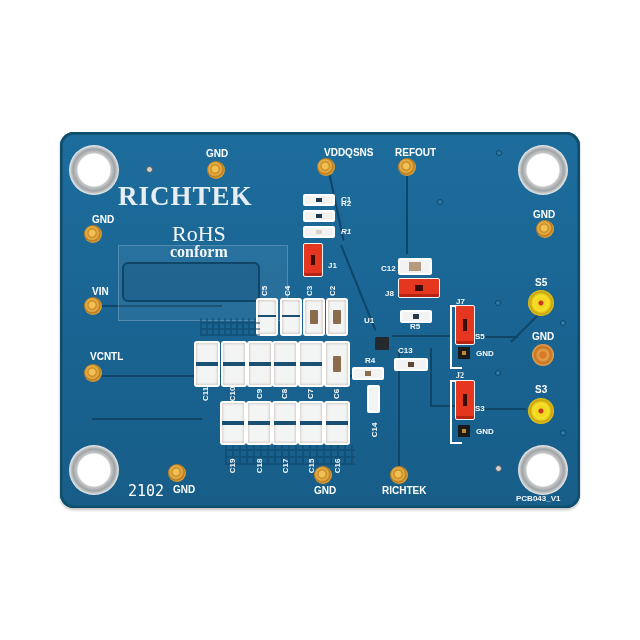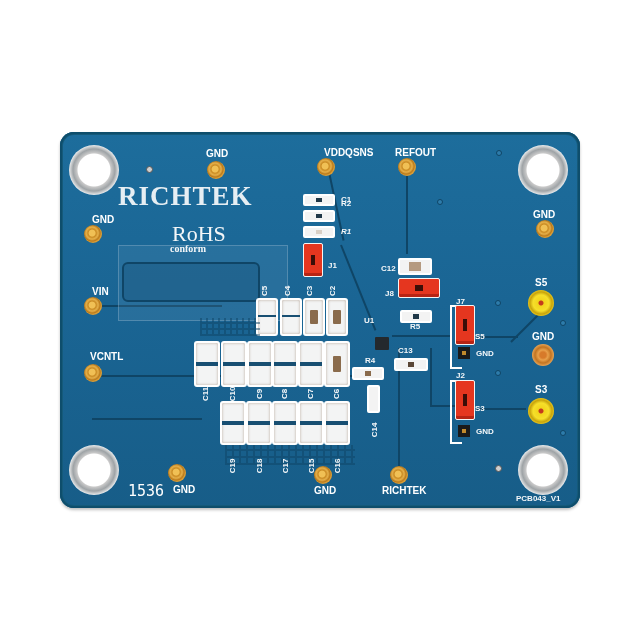--- a/index.html
+++ b/index.html
@@ -12,21 +12,21 @@
     background:radial-gradient(circle,#ffffff 0 16px,#c9c9c9 17px,#9ea3a6 21px,#d8dadb 24px,#e9ecef 25px);}
   .label{position:absolute;color:#ffffff;font-weight:bold;font-size:10px;letter-spacing:0;line-height:1;white-space:nowrap;}
   .silk{position:absolute;color:#f4f7f9;font-weight:bold;font-size:8px;line-height:1;white-space:nowrap;}
   .rot{transform:rotate(-90deg);transform-origin:center;}
   .tp{position:absolute;width:18px;height:18px;border-radius:50%;
     background:radial-gradient(circle at 45% 45%,#f0c055 0 3px,#c98a22 4px,#e5b04a 6px,#b97819 8px,#d79c36 9px);}
   .tp.big{width:26px;height:26px;background:radial-gradient(circle at 50% 50%,#c43a1d 0 2px,#f2d41c 3px,#f6df2a 8px,#c8a40c 11px,#e7c419 13px);}
   .tp.gndr{width:22px;height:22px;background:radial-gradient(circle,#d77a2a 0 3px,#e8a04a 5px,#c27422 8px,#e6a354 11px);}
   .brand{position:absolute;left:118px;top:181px;color:#e6eef3;font-weight:bold;font-size:27px;letter-spacing:1px;font-family:Liberation Serif, serif;}
   .rohs{position:absolute;left:172px;top:221px;color:#f3f6f8;font-family:"Liberation Serif",serif;font-size:22px;}
-  .conform{position:absolute;left:170px;top:243px;color:#f3f6f8;font-family:"Liberation Serif",serif;font-weight:bold;font-size:10px;}
+  .conform{position:absolute;left:170px;top:243px;color:#f3f6f8;font-family:"Liberation Serif",serif;font-weight:bold;font-size:16px;}
   .window{position:absolute;left:118px;top:245px;width:168px;height:74px;border:1px solid rgba(160,190,210,.35);background:rgba(120,170,200,.15);}
   .slot{position:absolute;left:122px;top:262px;width:134px;height:36px;border:2px solid #0f4566;border-radius:6px;background:rgba(20,80,120,.35);}
   .trace{position:absolute;background:#0f4566;}
   .pad{position:absolute;background:#f3f4f4;border:2px solid #ffffff;border-radius:3px;box-shadow:inset 0 0 3px #b8a79a;}
   .pad .bar{position:absolute;left:0;right:0;top:45%;height:4px;background:#184f72;}
   .pad .chip{position:absolute;left:30%;width:40%;top:30%;height:40%;background:#8a6b4c;border-radius:1px;}
   .smd{position:absolute;background:#f3f3f3;border:2px solid #ffffff;border-radius:2px;}
   .smd .mid{position:absolute;top:2px;bottom:2px;left:40%;width:20%;background:#203848;}
   .jumper{position:absolute;background:#e5361f;border:1px solid #f5f5f5;border-radius:2px;box-shadow:inset 0 -3px 0 #b72414;}
   .jumper .notch{position:absolute;left:40%;width:20%;top:35%;height:30%;background:#3a0e08;}
@@ -59,21 +59,21 @@
 <div class="trace" style="left:398px;top:348px;width:2px;height:118px;"></div>
 <div class="trace" style="left:92px;top:375px;width:265px;height:2px;"></div>
 <div class="trace" style="left:92px;top:418px;width:110px;height:2px;"></div>
 <div class="trace" style="left:92px;top:305px;width:130px;height:2px;"></div>
 
 <div class="brand">RICHTEK</div>
 <div class="window"></div>
 <div class="slot"></div>
 <div class="rohs">RoHS</div>
 <div class="conform">conform</div>
-<div class="label" style="left:128px;top:484px;font-size:15px;font-weight:normal;font-family:'DejaVu Sans Mono',monospace;">1536</div>
+<div class="label" style="left:128px;top:484px;font-size:15px;font-weight:normal;font-family:'DejaVu Sans Mono',monospace;">2102</div>
 <div class="silk" style="left:516px;top:495px;font-size:8px;">PCB043_V1</div>
 
 <div class="label" style="left:206px;top:149px;">GND</div>
 <div class="tp" style="left:207px;top:161px;"></div>
 
 <div class="label" style="left:324px;top:148px;">VDDQSNS</div>
 <div class="tp" style="left:317px;top:158px;"></div>
 
 <div class="label" style="left:395px;top:148px;">REFOUT</div>
 <div class="tp" style="left:398px;top:158px;"></div>
@@ -220,21 +220,21 @@
 
 <div class="silk" style="left:456px;top:298px;">J7</div>
 <div class="jframe" style="left:450px;top:305px;width:10px;height:60px;"></div>
 <div class="jumper" style="left:455px;top:305px;width:18px;height:38px;">
     <div class="notch"></div>
   </div>
 <div class="pin" style="left:458px;top:347px;"></div>
 <div class="silk" style="left:475px;top:333px;">S5</div>
 <div class="silk" style="left:476px;top:350px;">GND</div>
 
-<div class="silk" style="left:456px;top:372px;">J2</div>
+<div class="silk" style="left:456px;top:372px;font-family:Liberation Serif, serif;">J2</div>
 <div class="jframe" style="left:450px;top:380px;width:10px;height:60px;"></div>
 <div class="jumper" style="left:455px;top:380px;width:18px;height:38px;">
     <div class="notch"></div>
   </div>
 <div class="pin" style="left:458px;top:425px;"></div>
 <div class="silk" style="left:475px;top:405px;">S3</div>
 <div class="silk" style="left:476px;top:428px;">GND</div>
 
 <div class="via" style="left:146px;top:166px;background:#cfcfcf;border-color:#555;width:5px;height:5px;"></div>
 <div class="via" style="left:495px;top:465px;background:#cfcfcf;border-color:#555;width:5px;height:5px;"></div>

